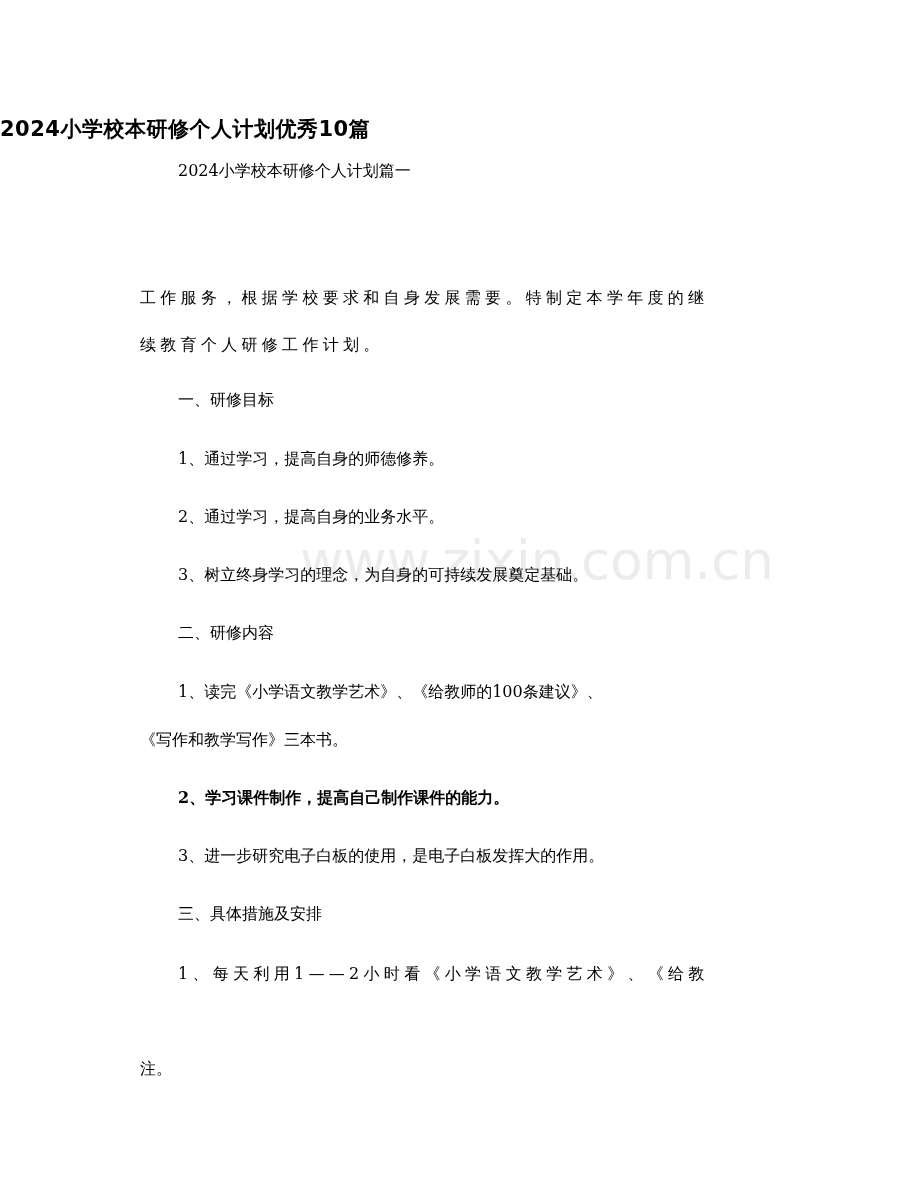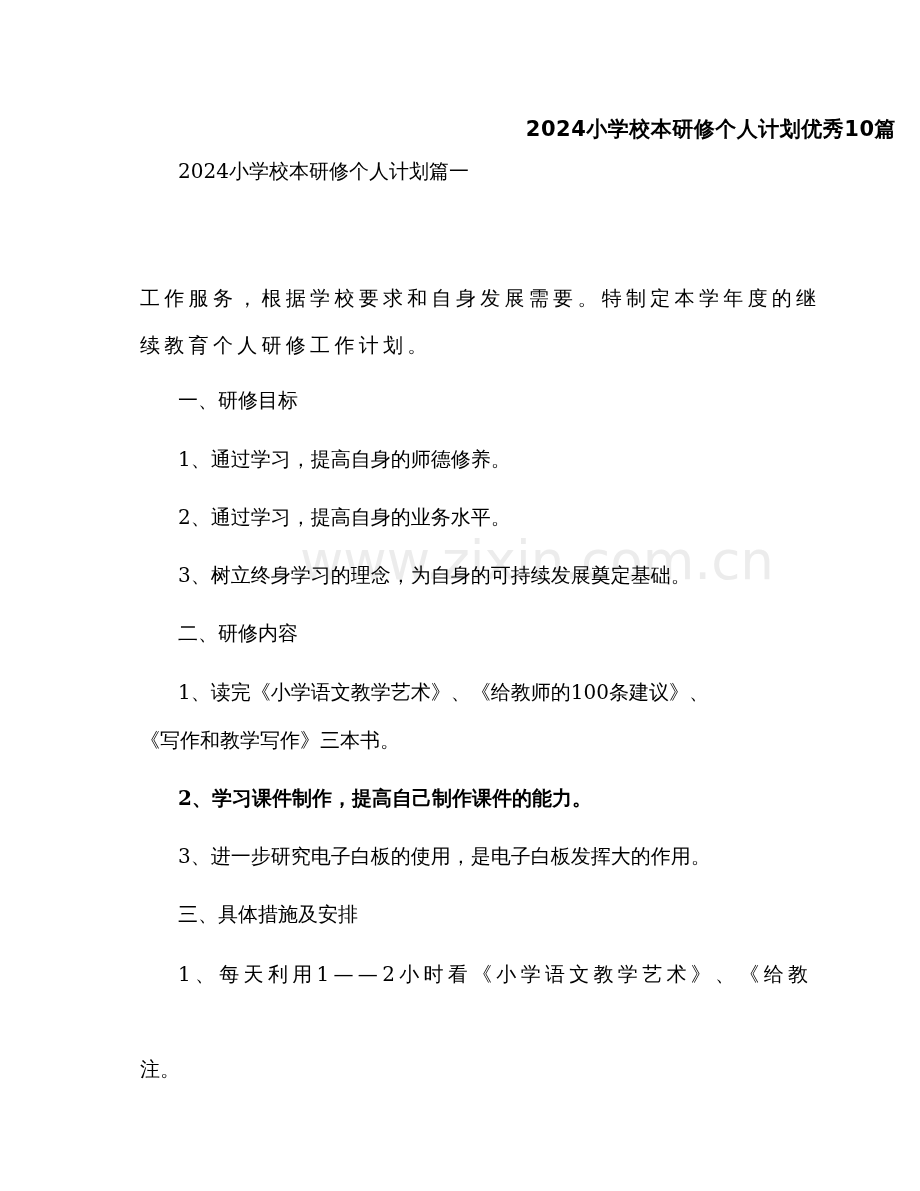--- a/index.html
+++ b/index.html
@@ -1,25 +1,25 @@
 <!DOCTYPE html>
 <html><head>
   <meta charset="utf-8">
   <style>
     html, body { margin: 0; padding: 0; background: #ffffff; }
     body { width: 920px; height: 1191px; position: relative; overflow: hidden; }
     .page { position: absolute; left: 0; top: 0; width: 920px; height: 1191px; background: #fff; }
     .title {
       position: absolute; left: 0; width: 896px; top: 115px;
-      text-align: right; font-family: "DejaVu Sans", sans-serif;
+      text-align: left; font-family: "DejaVu Sans", sans-serif;
       font-size: 21px; font-weight: bold; color: #000; letter-spacing: 0.5px;
     }
     .line {
       position: absolute; font-family: "DejaVu Serif", serif;
-      font-size: 20px; color: #000; white-space: nowrap; line-height: 28px;
+      font-size: 16px; color: #000; white-space: nowrap; line-height: 28px;
     }
     .indent { left: 178px; }
     .flush { left: 140px; }
     .justify { letter-spacing: 4.3px; }
     .watermark {
       position: absolute; left: 300px; top: 530px;
       font-family: "DejaVu Sans", sans-serif; font-size: 53px;
       color: rgba(200,200,200,0.35); white-space: nowrap; pointer-events: none;
     }
   </style>

